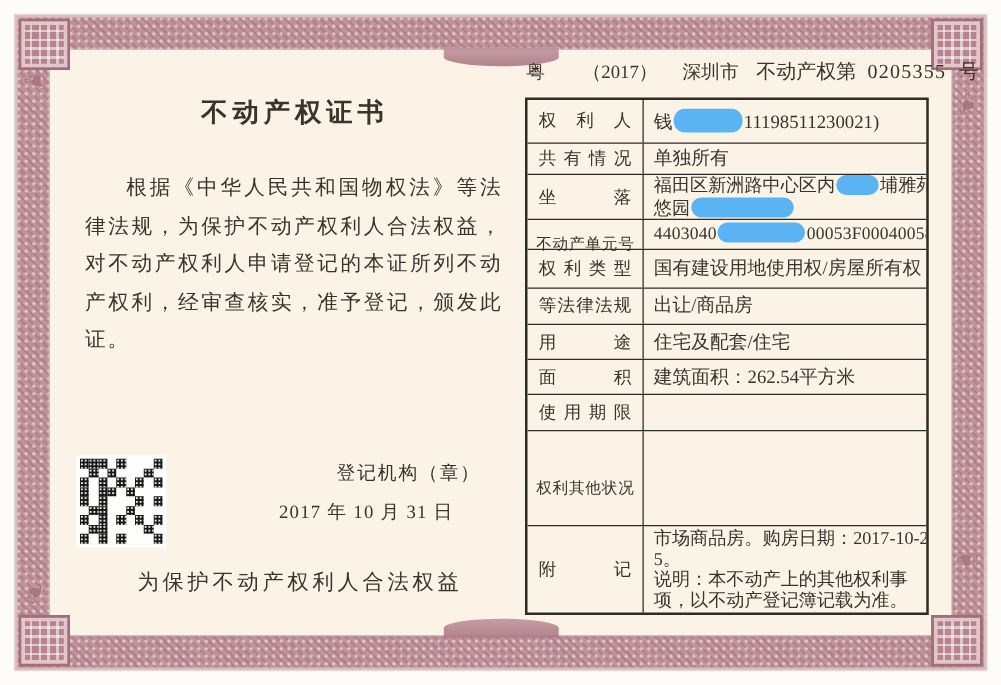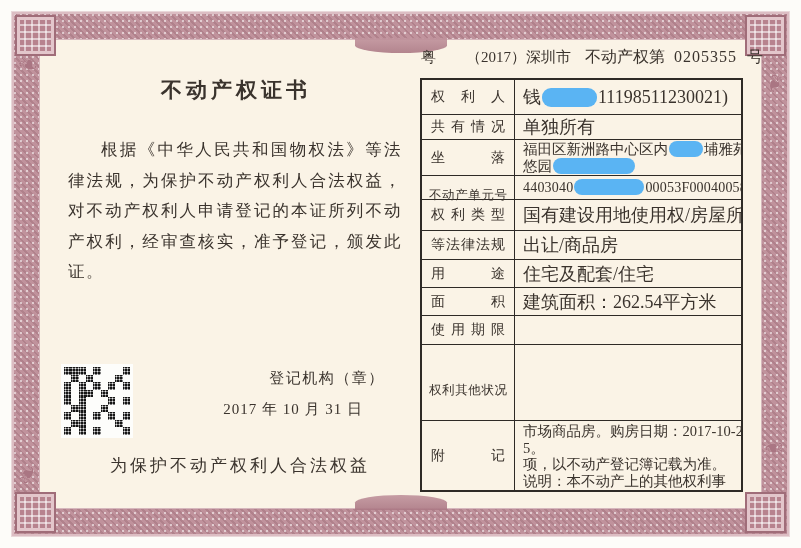--- a/index.html
+++ b/index.html
@@ -33,21 +33,21 @@
   .sprig.tl{left:17px;top:52px;transform:rotate(15deg)}
   .sprig.tr{right:16px;top:70px;transform:rotate(100deg)}
   .sprig.br{right:16px;bottom:88px;transform:rotate(170deg)}
   .sprig.bl{left:17px;bottom:60px;transform:rotate(-60deg)}
 
   .content{position:absolute;inset:0;}
 
   
   .hdr{position:absolute;left:421px;top:47px;display:flex;align-items:baseline;
     font-size:15px;white-space:nowrap;}
-  .hdr .g1{margin-left:30px}.hdr .g2{}.hdr .g3{margin-left:14px;font-size:16px}
+  .hdr .g1{margin-left:30px}.hdr .g2{margin-left:20px}.hdr .g3{margin-left:14px;font-size:16px}
   .hdr .num{margin-left:9px;font-size:16px;letter-spacing:1px}
   .hdr .g4{margin-left:10px;font-size:16px}
 
   
   .title{position:absolute;left:52px;top:76px;width:368px;text-align:center;
     font-size:21px;font-weight:600;letter-spacing:4px;}
   .statement{position:absolute;left:68px;top:135px;width:334px;
     font-size:16.5px;letter-spacing:1.5px;line-height:30.5px;
     text-align:justify;text-indent:2em;}
   .stamp{position:absolute;left:61px;top:364px;width:72px;height:74px;background:#fdfdfb;
@@ -68,21 +68,21 @@
   .tbl{position:absolute;left:420px;top:78px;width:323px;border:2px solid #2e2a26;
     box-sizing:border-box;background:transparent;}
   .t-row{display:flex;box-sizing:border-box;border-top:1.5px solid #2e2a26;}
   .t-row:first-child{border-top:none;}
   .cell-l{width:93px;box-sizing:border-box;border-right:1.5px solid #2e2a26;
     display:flex;flex-direction:column;justify-content:center;}
   .lbl{display:block;width:100%;box-sizing:border-box;padding:0 9px;
     font-size:14px;text-align:justify;text-align-last:justify;}
   .cell-v{flex:1;box-sizing:border-box;display:flex;flex-direction:column;
     justify-content:center;padding:1px 4px 1px 8px;overflow:hidden;}
-  .val-line{white-space:nowrap;font-size:18px;line-height:20px;}
+  .val-line{white-space:nowrap;font-size:15px;line-height:20px;}
   .redact{display:inline-block;height:16px;border-radius:9px;background:#3fa9f5;
     opacity:.86;vertical-align:-3px;margin:0 1px;}
   .r0{height:34px}.r1{height:25px}.r2{height:36px}.r3{height:24px}
   .r4{height:31px}.r5{height:29px}.r6{height:28px}.r7{height:28px}
   .r8{height:29px}.r9{height:76px}.r10{height:70px}
   .r0 .redact{height:19px;vertical-align:-4px;}
   .r2 .val-line{font-size:14.5px;line-height:17px;}
   .r3 .lbl,.r9 .lbl{font-size:12.5px;padding:0 7px;margin-top:16px;}
   .r3 .val-line{font-size:14px;letter-spacing:.2px;}
   .r9 .cell-v,.r10 .cell-v{justify-content:flex-start;padding-top:2px;}
@@ -286,20 +286,20 @@
             <span class="lbl">权利其他状况</span>
           </div>
         </div>
         <div class="t-row r10">
           <div class="cell-l">
             <span class="lbl">附记</span>
           </div>
           <div class="cell-v">
             <div class="val-line"><span>市场商品房。购房日期：2017-10-2</span></div>
             <div class="val-line"><span>5。</span></div>
+            <div class="val-line"><span>说明：本不动产上的其他权利事</span></div>
             <div class="val-line"><span>项，以不动产登记簿记载为准。</span></div>
-            <div class="val-line"><span>说明：本不动产上的其他权利事</span></div>
           </div>
         </div>
       </div>
 
   </div>
 </div>
 
 </body></html>

